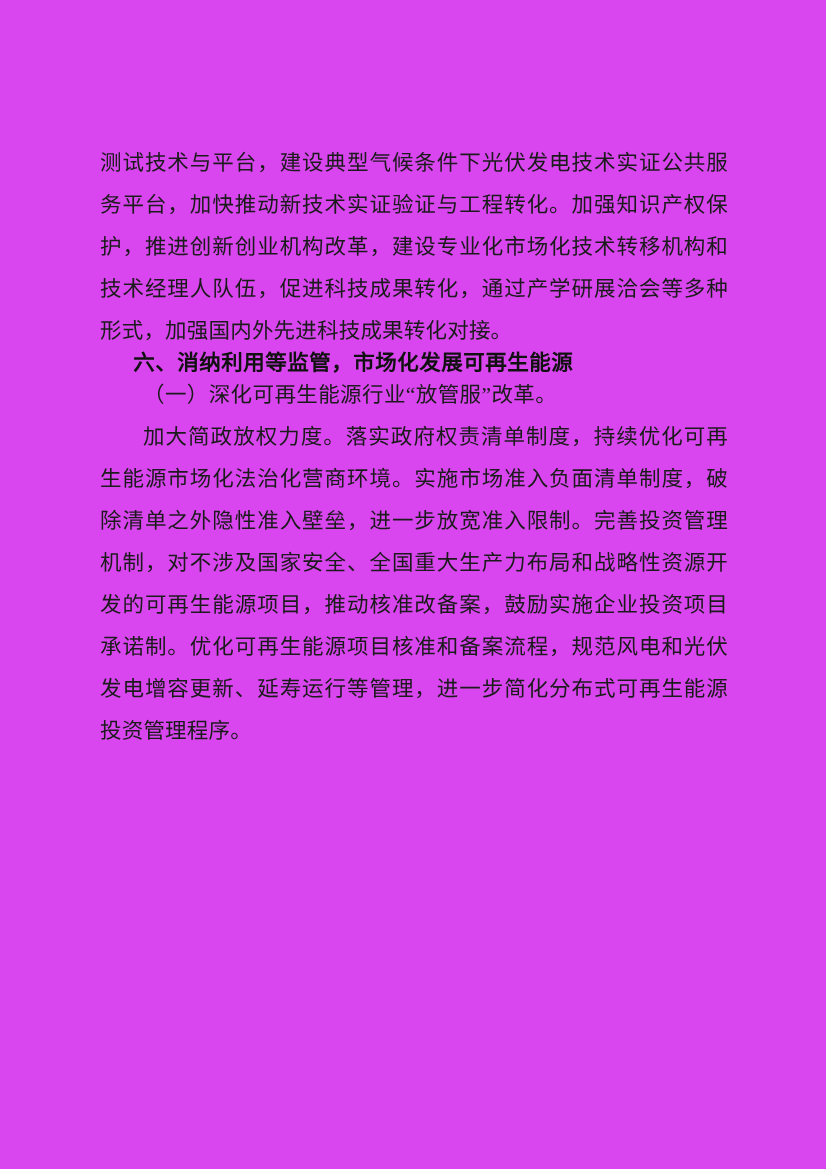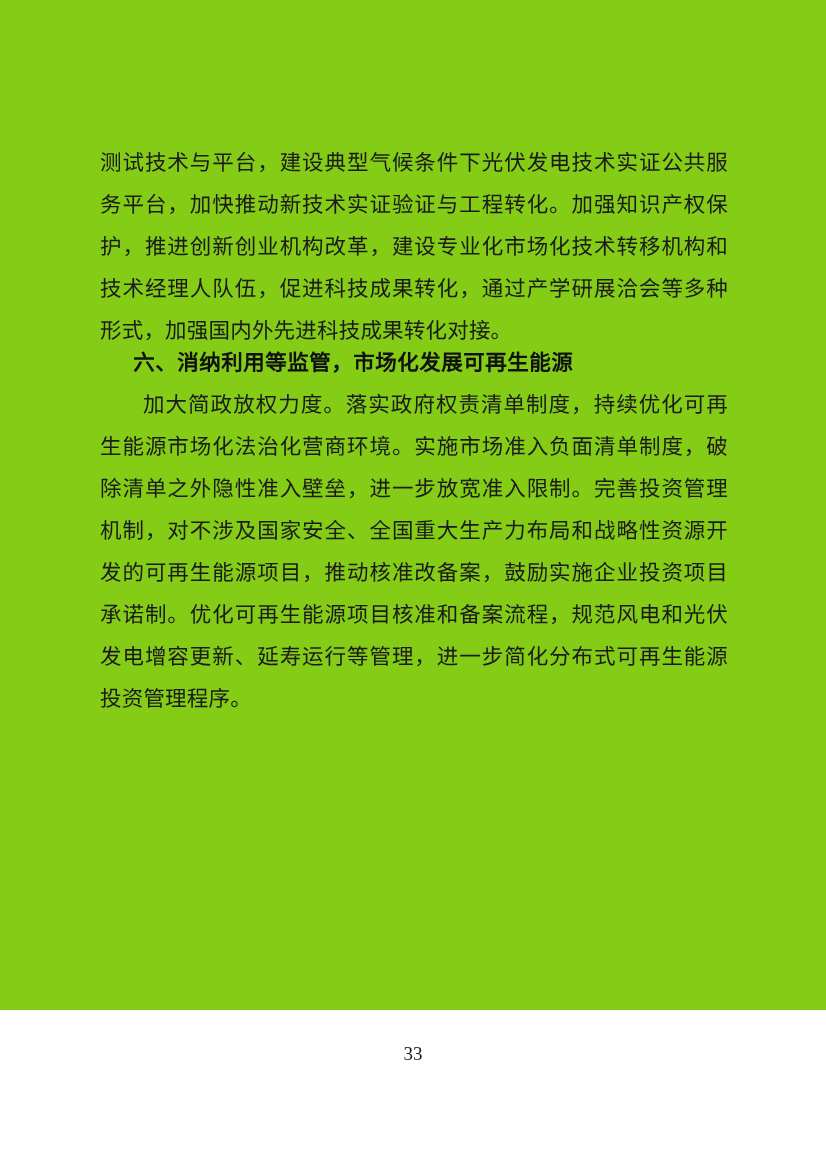--- a/index.html
+++ b/index.html
@@ -13,22 +13,22 @@
     position: relative;
     overflow: hidden;
     font-family: "Liberation Serif", serif;
     color: #1b1b1b;
   }
   .page {
     position: absolute;
     left: 0;
     top: 0;
     width: 826px;
-    height: 1010px;
-    background: #84cc16;
+    height: 1169px;
+    background: #d946ef;
   }
   .text-block {
     position: absolute;
     left: 100px;
     top: 142px;
     width: 628px;
   }
   .para {
     margin: 0;
     font-size: 21.5px;
@@ -79,21 +79,21 @@
 
 <div class="page">
 
   <div class="text-block">
 
     <p class="para continuation">测试技术与平台，建设典型气候条件下光伏发电技术实证公共服务平台，加快推动新技术实证验证与工程转化。加强知识产权保护，推进创新创业机构改革，建设专业化市场化技术转移机构和技术经理人队伍，促进科技成果转化，通过产学研展洽会等多种形式，加强国内外先进科技成果转化对接。</p>
 
     <h2 class="section-heading">六、消纳利用等监管，市场化发展可再生能源</h2>
 
 
+    <p class="subsection-heading">（一）深化可再生能源行业“放管服”改革。</p>
 
     <p class="para"><span class="lead">加大简政放权力度。</span><span>落实政府权责清单制度，持续优化可再生能源市场化法治化营商环境。实施市场准入负面清单制度，破除清单之外隐性准入壁垒，进一步放宽准入限制。完善投资管理机制，对不涉及国家安全、全国重大生产力布局和战略性资源开发的可再生能源项目，推动核准改备案，鼓励实施企业投资项目承诺制。优化可再生能源项目核准和备案流程，规范风电和光伏发电增容更新、延寿运行等管理，进一步简化分布式可再生能源投资管理程序。</span></p>
 
 
   </div>
 
-  <div class="page-number">33</div>
 
 </div>
 
 </body></html>

